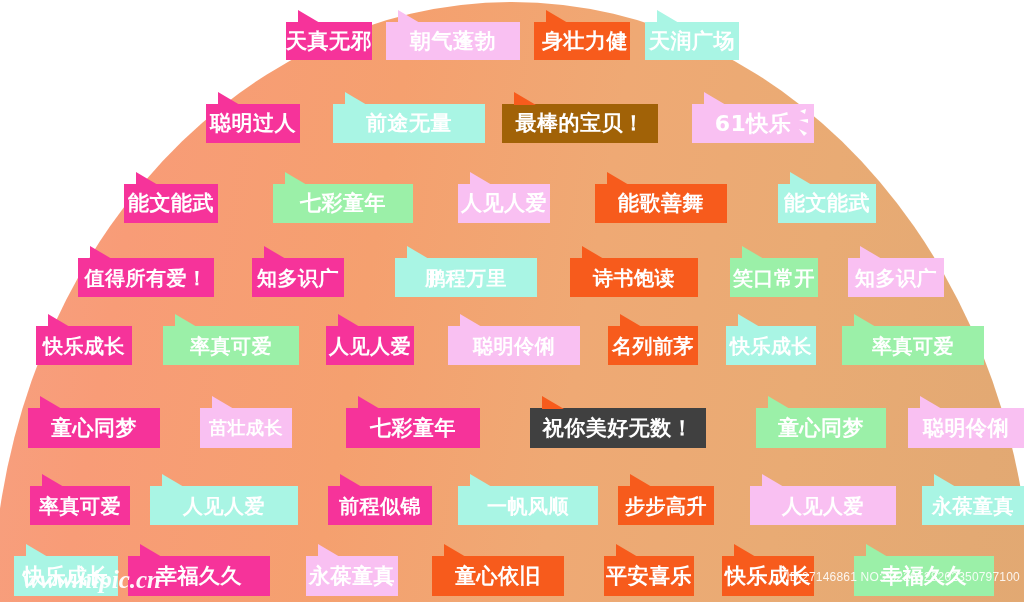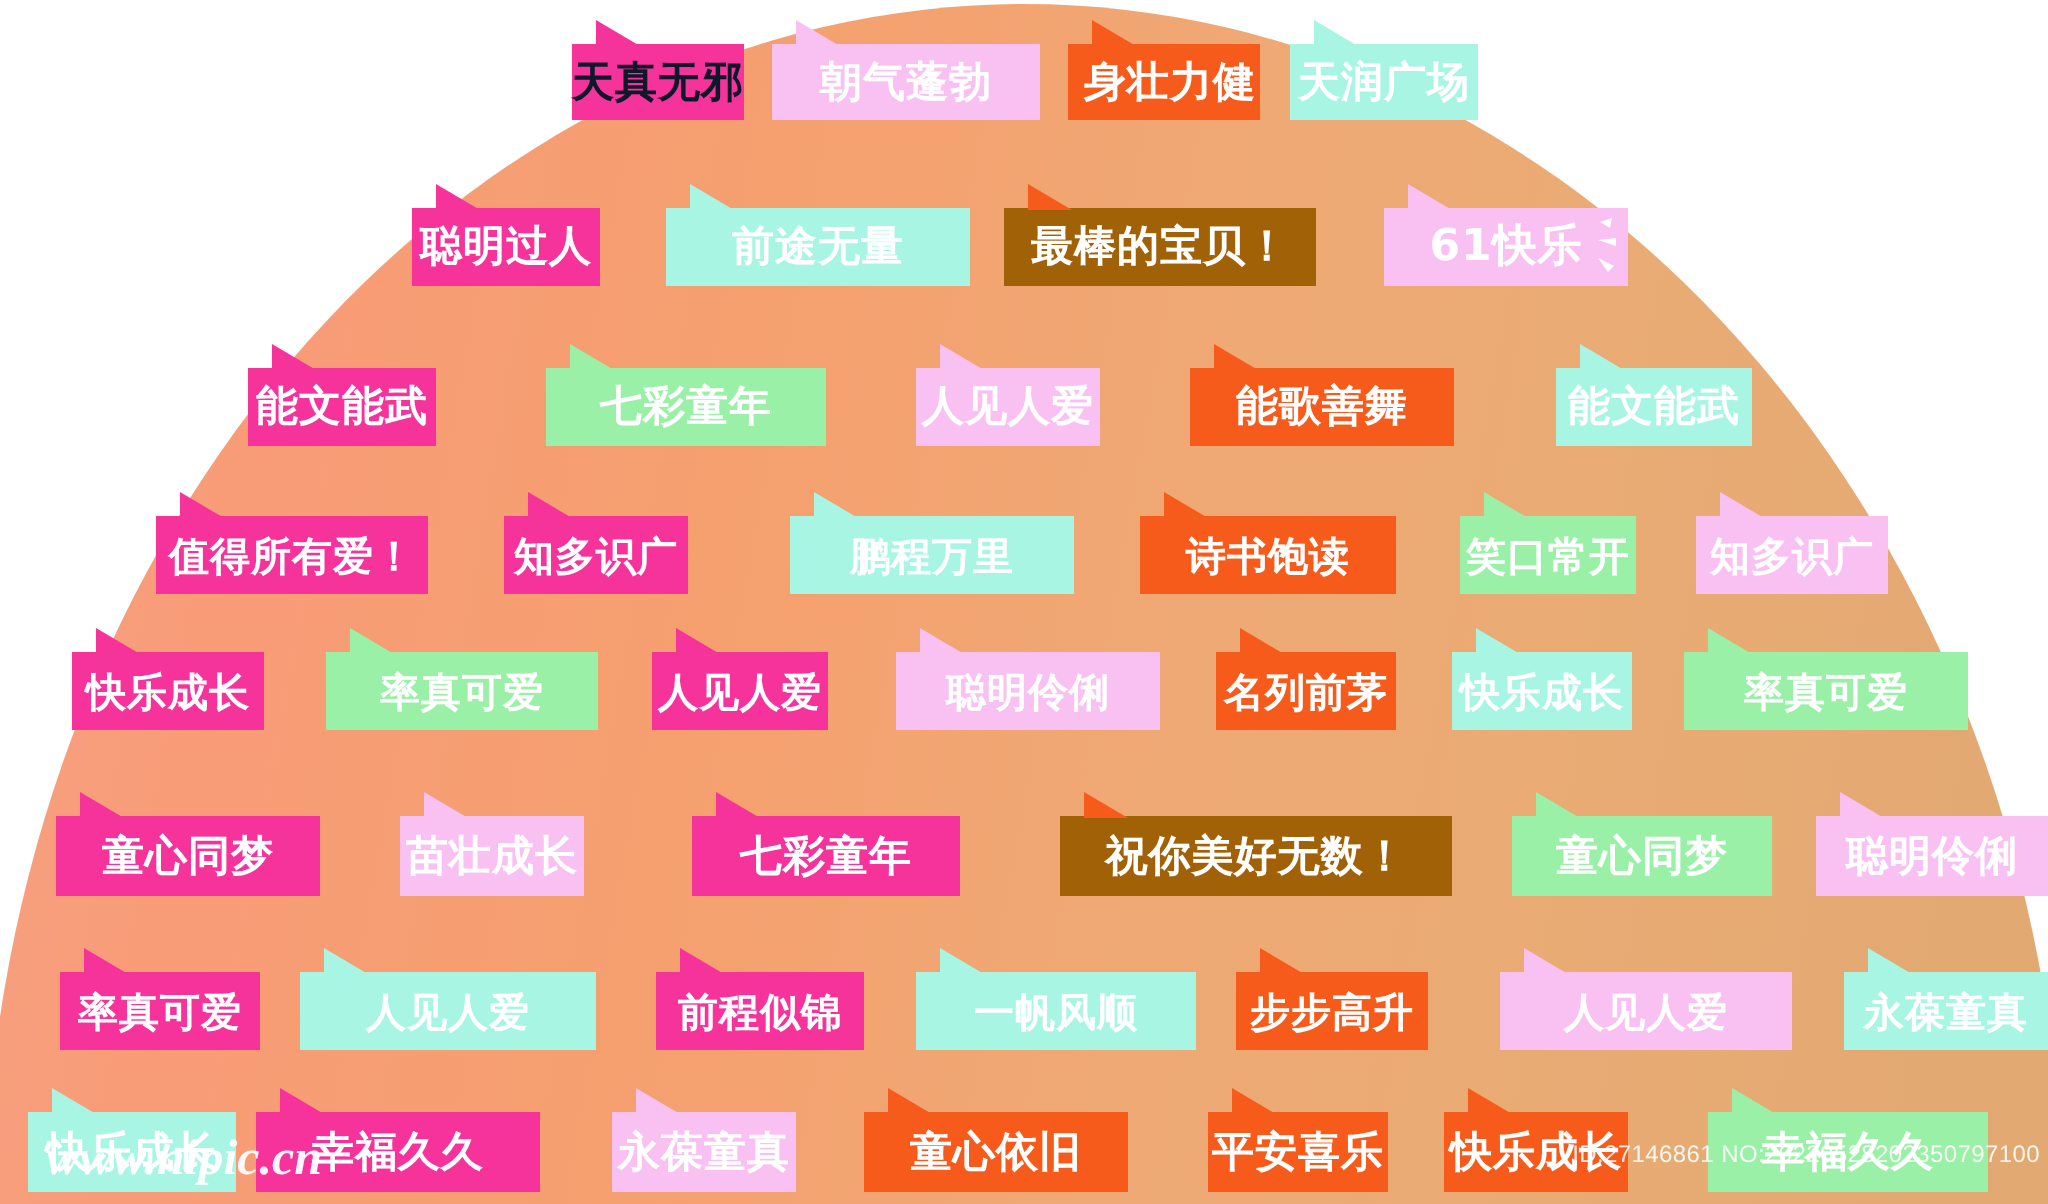--- a/index.html
+++ b/index.html
@@ -117,21 +117,21 @@
 </head>
 <body>
 
 <div id="stage">
 
   <div id="dome"></div>
 
   <div id="tag-layer">
       <div class="tag" style="left: 286px; top: 22px; width: 86px; height: 38px; background: rgb(246, 51, 154); color: rgb(246, 51, 154); font-size: 21px;">
         <span class="tail"></span>
-        <span class="label" style="color: #0f172a;">天真无邪</span>
+        <span class="label" style="color: #ffffff;">天真无邪</span>
       </div>
       <div class="tag" style="left: 386px; top: 22px; width: 134px; height: 38px; background: rgb(249, 192, 242); color: rgb(249, 192, 242); font-size: 21px;">
         <span class="tail"></span>
         <span class="label" style="color: rgb(255, 255, 255);">朝气蓬勃</span>
       </div>
       <div class="tag" style="left: 534px; top: 22px; width: 96px; height: 38px; background: rgb(247, 91, 28); color: rgb(247, 91, 28); font-size: 21px; justify-content: flex-end;">
         <span class="tail"></span>
         <span class="label" style="color: rgb(255, 255, 255);">身壮力健</span>
       </div>
       <div class="tag" style="left: 645px; top: 22px; width: 94px; height: 38px; background: rgb(169, 245, 228); color: rgb(169, 245, 228); font-size: 21px;">
@@ -228,29 +228,29 @@
         <span class="label" style="color: rgb(255, 255, 255);">快乐成长</span>
       </div>
       <div class="tag" style="left: 842px; top: 326px; width: 142px; height: 39px; background: rgb(155, 240, 168); color: rgb(155, 240, 168); font-size: 20px;">
         <span class="tail"></span>
         <span class="label" style="color: rgb(255, 255, 255);">率真可爱</span>
       </div>
       <div class="tag" style="left: 28px; top: 408px; width: 132px; height: 40px; background: rgb(246, 51, 154); color: rgb(246, 51, 154); font-size: 21px;">
         <span class="tail"></span>
         <span class="label" style="color: rgb(255, 255, 255);">童心同梦</span>
       </div>
-      <div class="tag" style="left: 200px; top: 408px; width: 92px; height: 40px; background: rgb(249, 192, 242); color: rgb(249, 192, 242); font-size: 21px;">
+      <div class="tag" style="left: 200px; top: 408px; width: 92px; height: 40px; background: rgb(249, 192, 242); color: rgb(249, 192, 242); font-size: 18px;">
         <span class="tail"></span>
         <span class="label" style="color: rgb(255, 255, 255);">苗壮成长</span>
       </div>
       <div class="tag" style="left: 346px; top: 408px; width: 134px; height: 40px; background: rgb(246, 51, 154); color: rgb(246, 51, 154); font-size: 21px;">
         <span class="tail"></span>
         <span class="label" style="color: rgb(255, 255, 255);">七彩童年</span>
       </div>
-      <div class="tag" style="left: 530px; top: 408px; width: 196px; height: 40px; background: #a16207; color: rgb(247, 91, 28); font-size: 21px;">
+      <div class="tag" style="left: 530px; top: 408px; width: 176px; height: 40px; background: #404040; color: rgb(247, 91, 28); font-size: 21px;">
         <span class="tail"></span>
         <span class="label" style="color: rgb(255, 255, 255);">祝你美好无数！</span>
       </div>
       <div class="tag" style="left: 756px; top: 408px; width: 130px; height: 40px; background: rgb(155, 240, 168); color: rgb(155, 240, 168); font-size: 21px;">
         <span class="tail"></span>
         <span class="label" style="color: rgb(255, 255, 255);">童心同梦</span>
       </div>
       <div class="tag" style="left: 908px; top: 408px; width: 116px; height: 40px; background: rgb(249, 192, 242); color: rgb(249, 192, 242); font-size: 21px;">
         <span class="tail"></span>
         <span class="label" style="color: rgb(255, 255, 255);">聪明伶俐</span>

